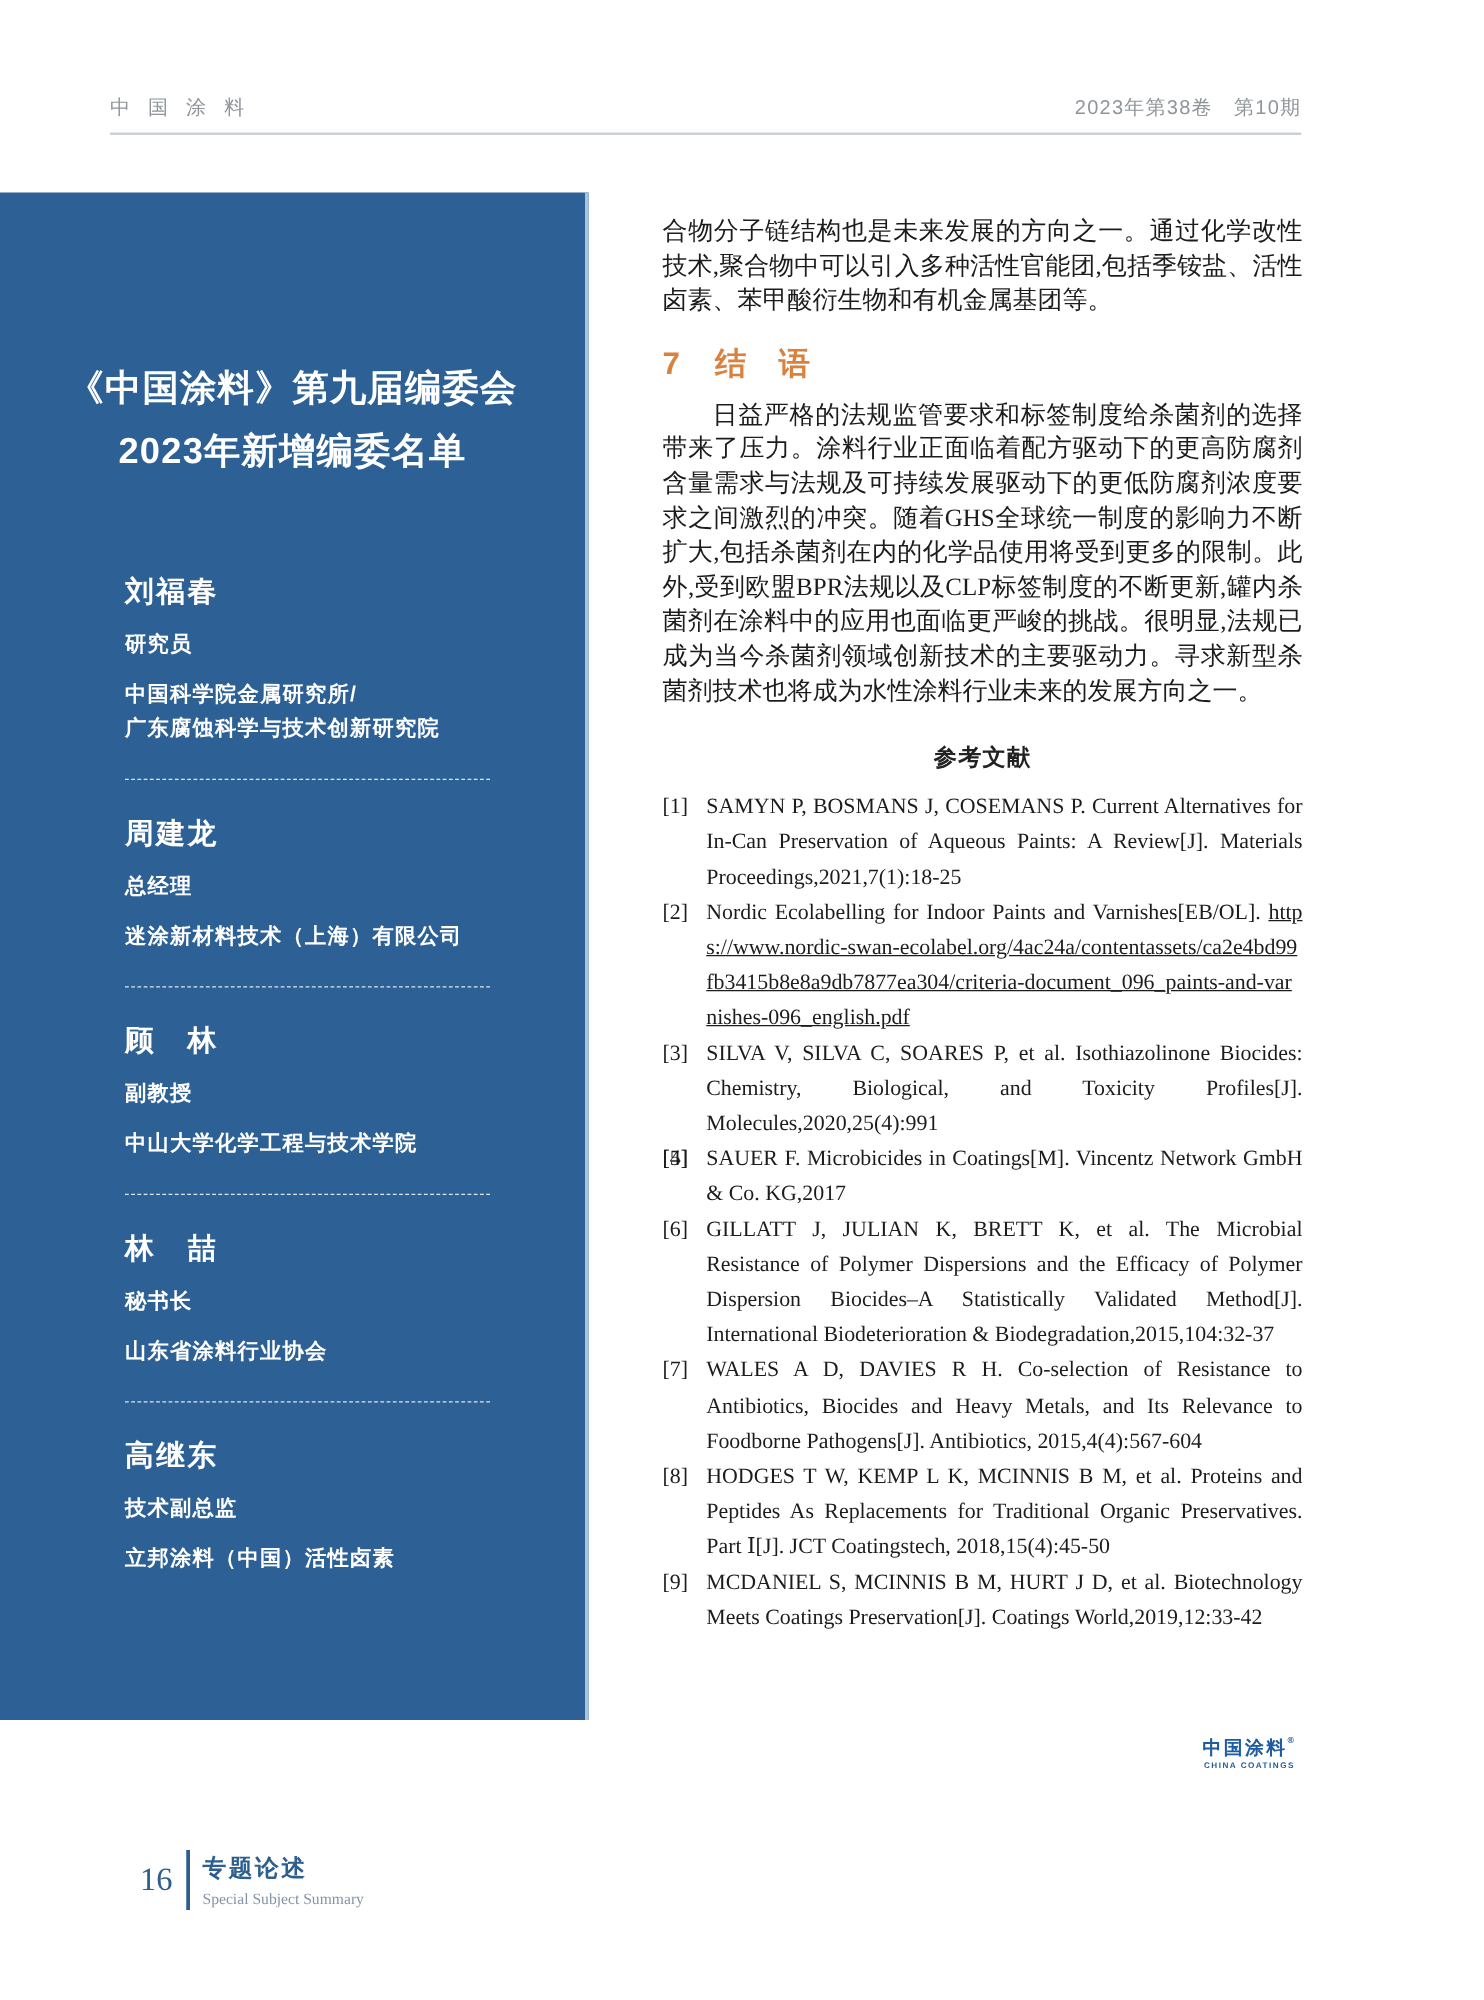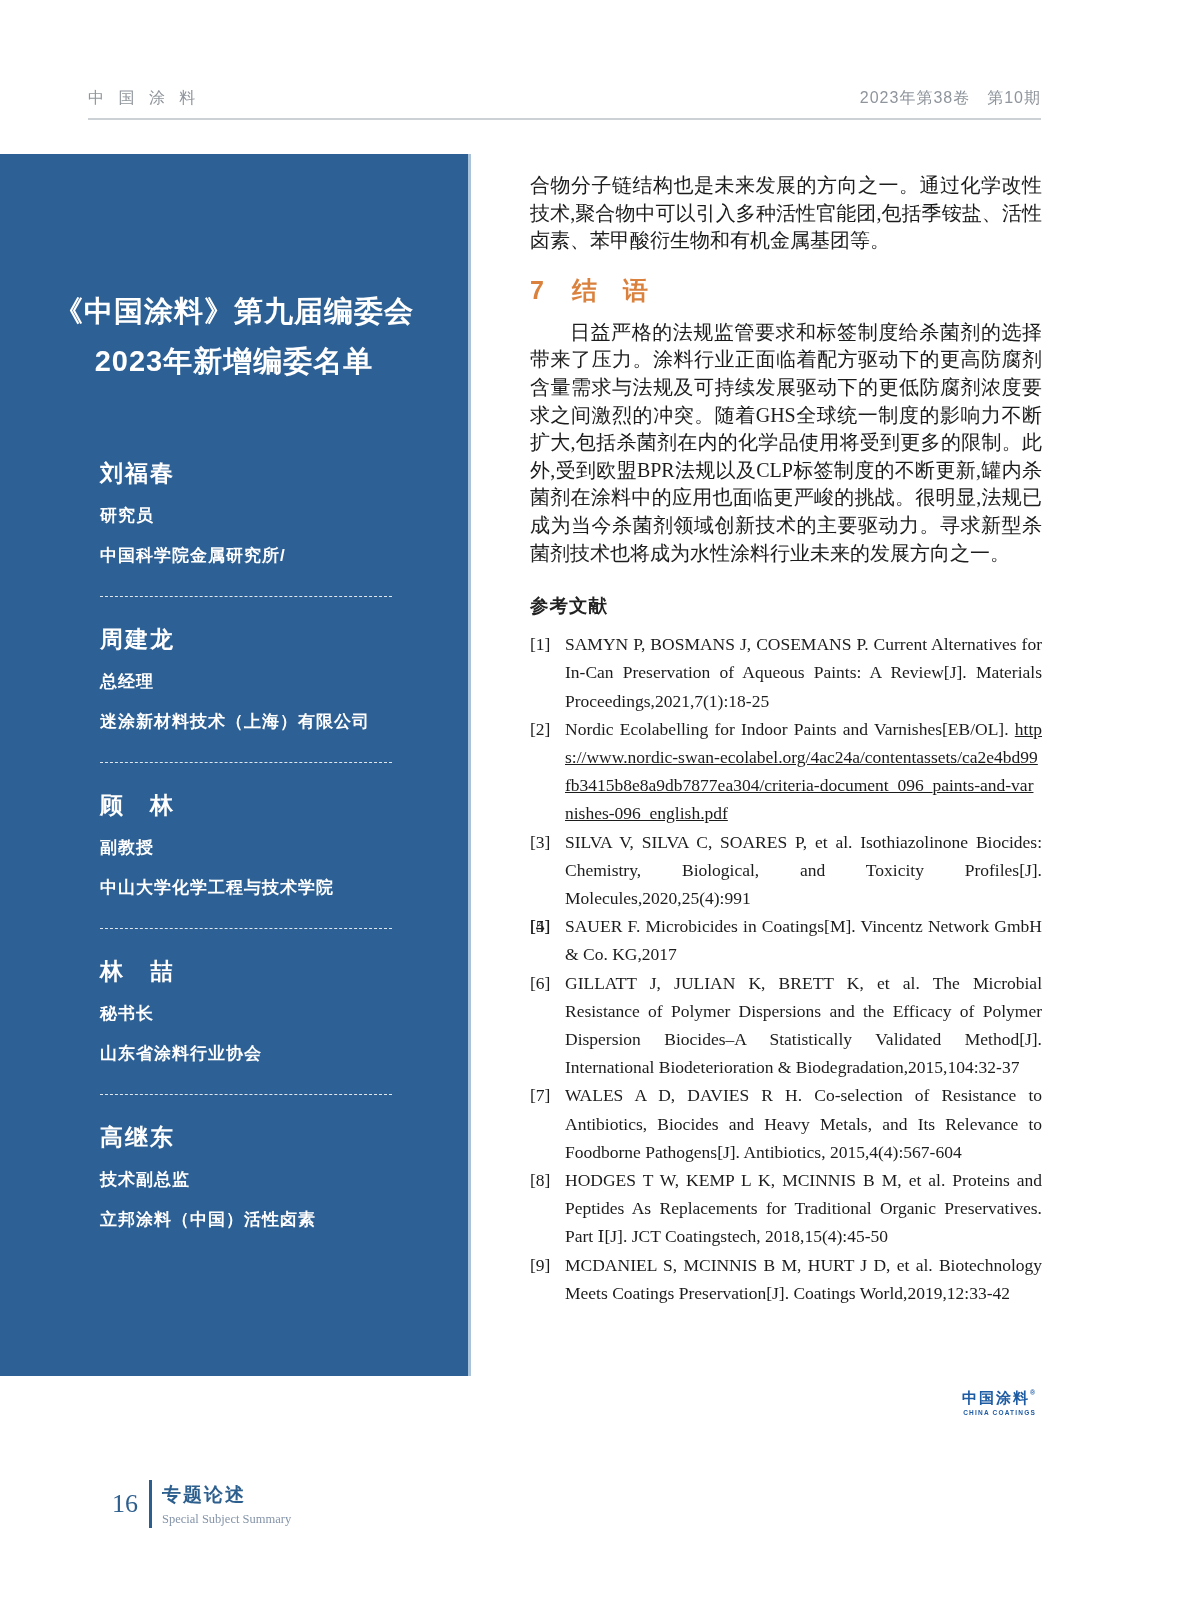--- a/index.html
+++ b/index.html
@@ -7,21 +7,21 @@
   .page {
     position: relative;
     width: 1187px; height: 1600px;
     margin: 0 auto;
     background: #ffffff;
     overflow: hidden;
     font-family: "Liberation Sans", "DejaVu Sans", sans-serif;
   }
   
   .header {
-    position: absolute; left: 88px; right: 146px; top: 88px;
+    position: absolute; left: 88px; right: 146px; top: 76px;
     display: flex; justify-content: space-between; align-items: flex-end;
     border-bottom: 2px solid #ccd1d6;
     padding-bottom: 9px;
   }
   .header .journal {
     color: #8f959c; font-size: 16px; letter-spacing: 5px; font-weight: 500;
   }
   .header .issue {
     color: #8f959c; font-size: 16px; letter-spacing: 1px;
   }
@@ -76,21 +76,21 @@
     font-weight: bold; font-size: 25px;
   }
   .section-no { margin-right: 28px; }
   .section-title { letter-spacing: 26px; }
   .conclusion {
     margin-top: 12px;
     text-indent: 2em;
   }
   .refs-title {
     margin-top: 26px;
-    text-align: left;
+    text-align: center;
     font-family: "Liberation Sans", "DejaVu Sans", sans-serif;
     font-weight: bold; font-size: 18.5px; color: #222;
     letter-spacing: 1px;
   }
   .refs {
     margin-top: 12px;
     list-style: none;
   }
   .ref {
     position: relative;
@@ -145,20 +145,21 @@
       <div>《中国涂料》第九届编委会</div>
       <div>2023年新增编委名单</div>
     </div>
     <div class="members">
 
       <div class="member">
         <div class="m-name">刘福春</div>
         <div class="m-role">研究员</div>
         <div class="m-org">
           <div>中国科学院金属研究所/</div>
+          <div>广东腐蚀科学与技术创新研究院</div>
         </div>
       </div>
       <hr class="m-divider">
 
       <div class="member">
         <div class="m-name">周建龙</div>
         <div class="m-role">总经理</div>
         <div class="m-org">
           <div>迷涂新材料技术（上海）有限公司</div>
         </div>

